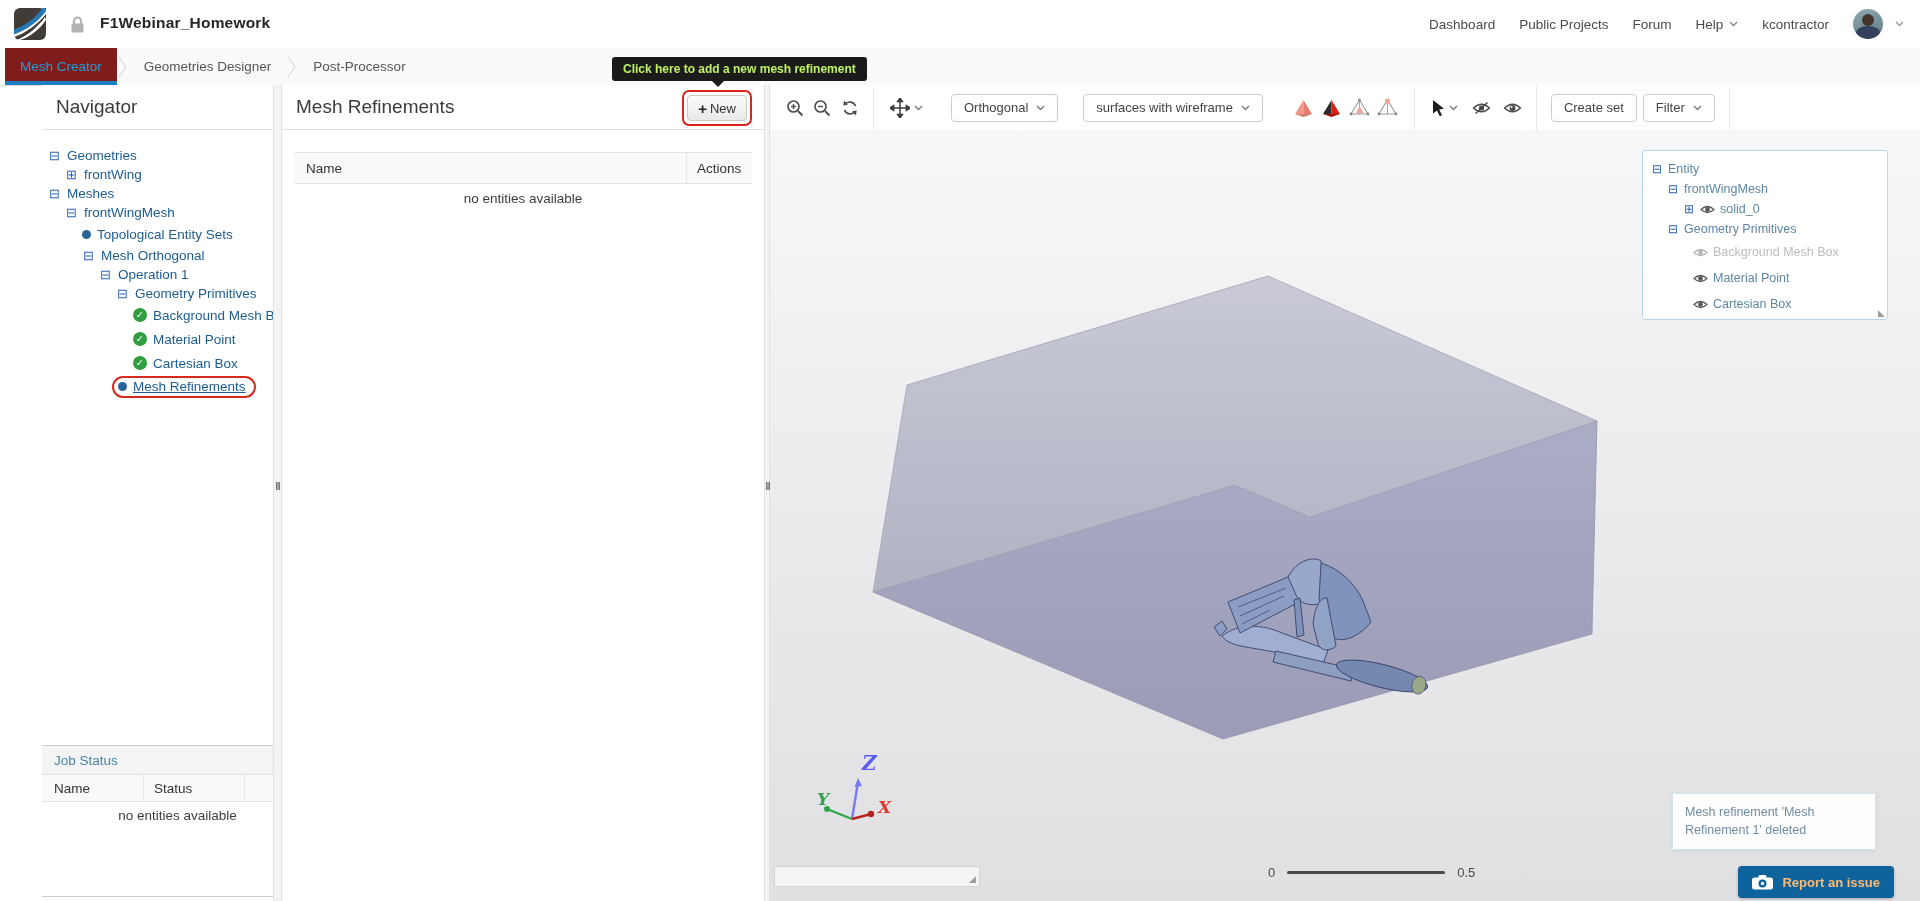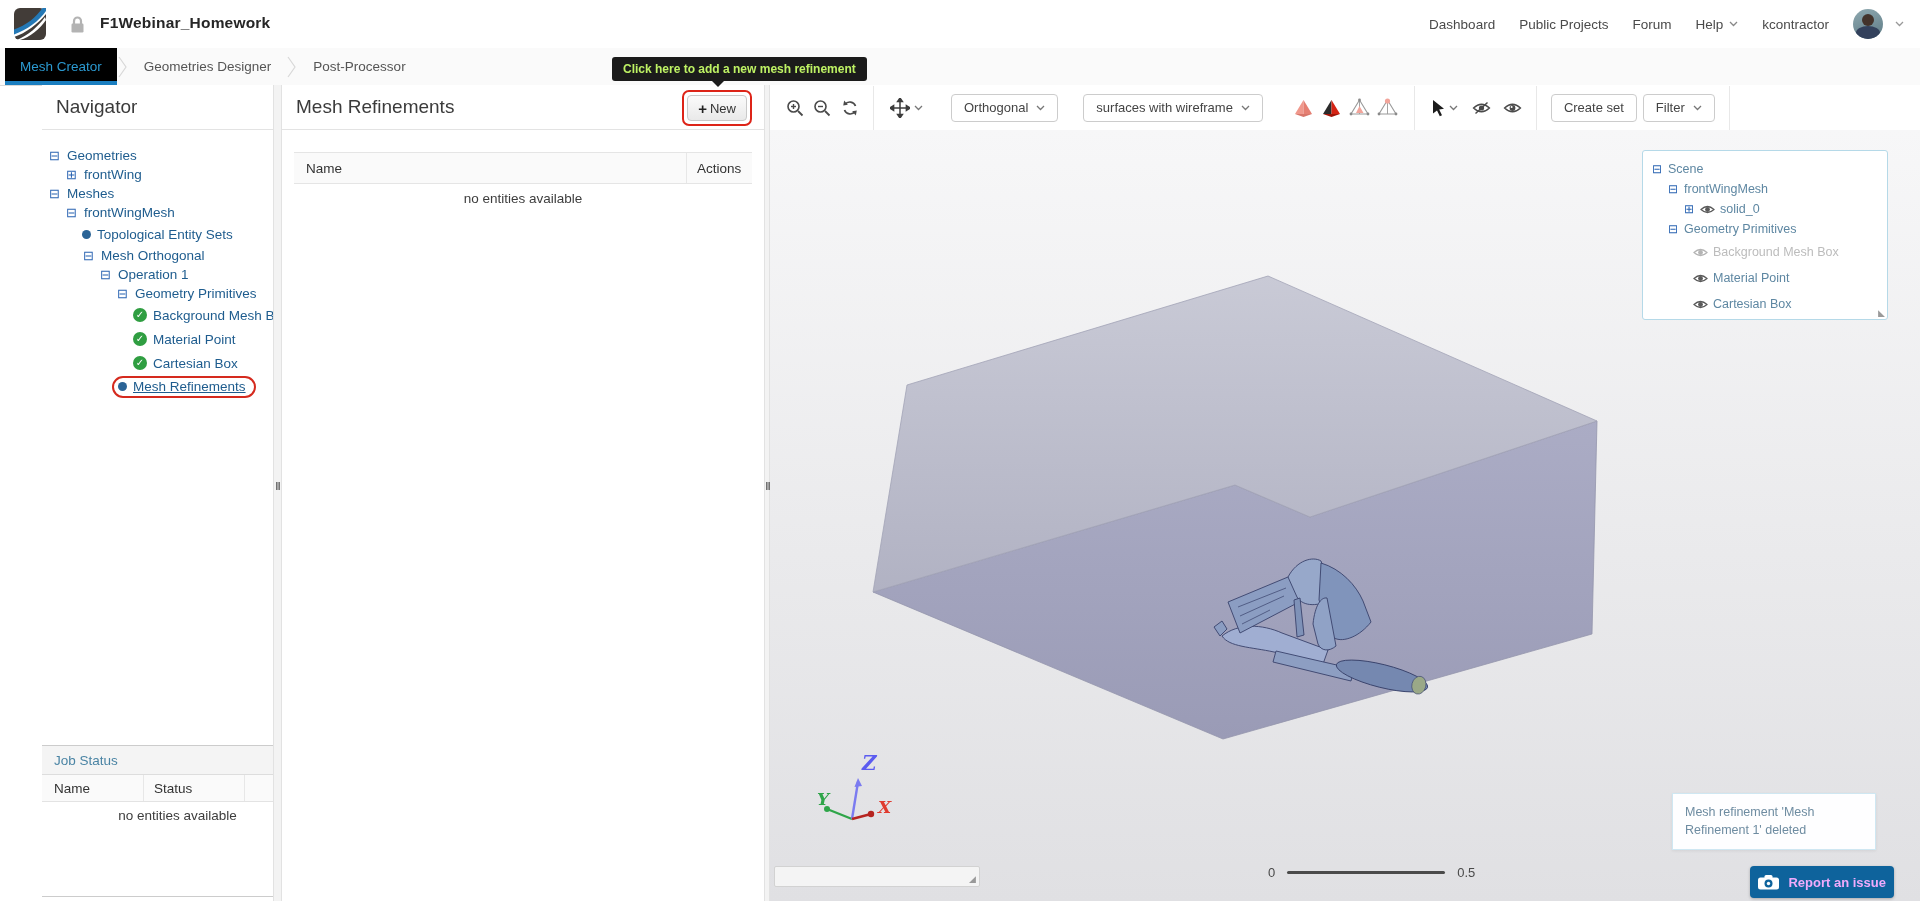--- a/index.html
+++ b/index.html
@@ -13,21 +13,21 @@
   .proj-title{position:absolute;left:100px;top:14px;font-size:15.5px;font-weight:bold;color:#262626;letter-spacing:.2px;}
   .topnav{position:absolute;right:16px;top:0;height:48px;display:flex;align-items:center;gap:24px;font-size:13.5px;color:#4a4a4a;}
   .topnav .navitem{cursor:pointer;display:flex;align-items:center;gap:6px;}
   .avatar{width:30px;height:30px;border-radius:50%;overflow:hidden;position:relative;background:linear-gradient(160deg,#8fa9b0,#5d7a85);}
   .avatar .head{position:absolute;left:9px;top:5px;width:12px;height:12px;border-radius:50%;background:#43332b;}
   .avatar .body{position:absolute;left:3px;top:17px;width:24px;height:14px;border-radius:50% 50% 0 0;background:#32405296;background:#33415c;}
 
   
   .tabbar{position:absolute;top:48px;left:0;right:0;height:37px;background:#fafafa;border-bottom:1px solid #d9d9d9;display:flex;align-items:stretch;padding-left:5px;}
   .tab{display:flex;align-items:center;padding:0 15px;font-size:13.5px;color:#555;cursor:pointer;}
-  .tab.active{color:#2b99d0;background:#000000;box-shadow:inset 0 -4px 0 #1a7ec0;}
+  .tab.active{color:#2b99d0;background:#7f1d1d;box-shadow:inset 0 -4px 0 #1a7ec0;}
   .tabsep{display:flex;align-items:center;}
 
   
   .panel-hd{height:44px;border-bottom:1px solid #e3e3e3;display:flex;align-items:center;padding:0 14px;font-size:19px;color:#3b3b3b;position:relative;}
   .nav-panel{position:absolute;top:85px;left:0;width:273px;bottom:0;background:#fff;border-right:1px solid #ddd;box-sizing:border-box;margin-left:42px;}
   .tree{padding-top:16px;font-size:13.5px;color:#1e5c8e;}
   .trow{display:flex;align-items:center;gap:6px;height:19px;cursor:pointer;white-space:nowrap;}
   .trow.tall{height:24px;}
   .tgl{color:#2d66b3;font-size:13px;line-height:1;width:13px;text-align:center;}
   .dot{width:9px;height:9px;border-radius:50%;background:#2b6496;flex:0 0 auto;}
@@ -73,21 +73,21 @@
   .resize-h{position:absolute;right:2px;bottom:1px;color:#9a9a9a;font-size:9px;transform:scaleX(-1);}
 
   .minibar{position:absolute;left:4px;top:736px;width:206px;height:21px;background:#f4f4f4;border:1px solid #d2d2d2;border-radius:2px;box-sizing:border-box;}
   .minibar .rs{position:absolute;right:3px;bottom:2px;color:#999;font-size:9px;}
 
   .scalebar{position:absolute;left:498px;top:735px;display:flex;align-items:center;gap:12px;font-size:13px;color:#4a4a4a;}
   .scalebar .line{width:158px;height:3px;background:#4a4a4a;border-radius:2px;}
 
   .notif{position:absolute;left:902px;top:663px;width:204px;height:57px;background:rgba(255,255,255,.97);border:1px solid #cfe7f2;border-radius:0;box-shadow:0 1px 3px rgba(0,0,0,.07);padding:10px 12px;font-size:12.5px;color:#6e8ca1;line-height:1.4;box-sizing:border-box;}
 
-  .report{position:absolute;right:26px;bottom:3px;height:32px;background:#0e639c;border-radius:4px;display:flex;align-items:center;gap:9px;padding:0 8px;color:#f0abfc;font-size:13px;font-weight:bold;box-shadow:0 1px 3px rgba(0,0,0,.25);cursor:pointer;}
+  .report{position:absolute;right:26px;bottom:3px;height:32px;background:#0e639c;border-radius:4px;display:flex;align-items:center;gap:9px;padding:0 14px;color:#fdba74;font-size:13px;font-weight:bold;box-shadow:0 1px 3px rgba(0,0,0,.25);cursor:pointer;}
 
   .tooltip{position:absolute;left:612px;top:57px;background:#1b1b1b;color:#bef264;font-size:12px;font-weight:bold;padding:5px 11px;border-radius:3px;z-index:60;white-space:nowrap;}
   .tooltip:after{content:"";position:absolute;left:100px;top:100%;border:6px solid transparent;border-top-color:#1b1b1b;}
 </style>
 </head>
 <body>
 
 <div class="stage">
 
   <div class="topbar">
@@ -397,21 +397,21 @@
           <text x="92" y="640" font-family="DejaVu Serif, serif" font-style="italic" font-weight="bold" font-size="20" fill="#5c5cf0">Z</text>
           <text x="47" y="675" font-family="DejaVu Serif, serif" font-style="italic" font-weight="bold" font-size="17" fill="#2fa549">Y</text>
           <text x="108" y="683" font-family="DejaVu Serif, serif" font-style="italic" font-weight="bold" font-size="17" fill="#e03b2f">X</text>
         </g>
       </svg>
 
       <div class="scene-panel">
         <div id="scene-tree">
             <div class="srow" style="padding-left: 2px;">
               <span class="tgl">⊟</span>
-              <span>Scene</span>
+              <span>Entity</span>
             </div>
             <div class="srow" style="padding-left: 18px;">
               <span class="tgl">⊟</span>
               <span>frontWingMesh</span>
             </div>
             <div class="srow" style="padding-left: 34px;">
               <span class="tgl">⊞</span>
               <span class="tbico">
                 <svg width="15" height="11" viewBox="0 0 15 11">
                   <path d="M1 5.5 Q7.5 -0.5 14 5.5 Q7.5 11.5 1 5.5Z" fill="none" stroke="#5a5a5a" stroke-width="1.2"></path>

